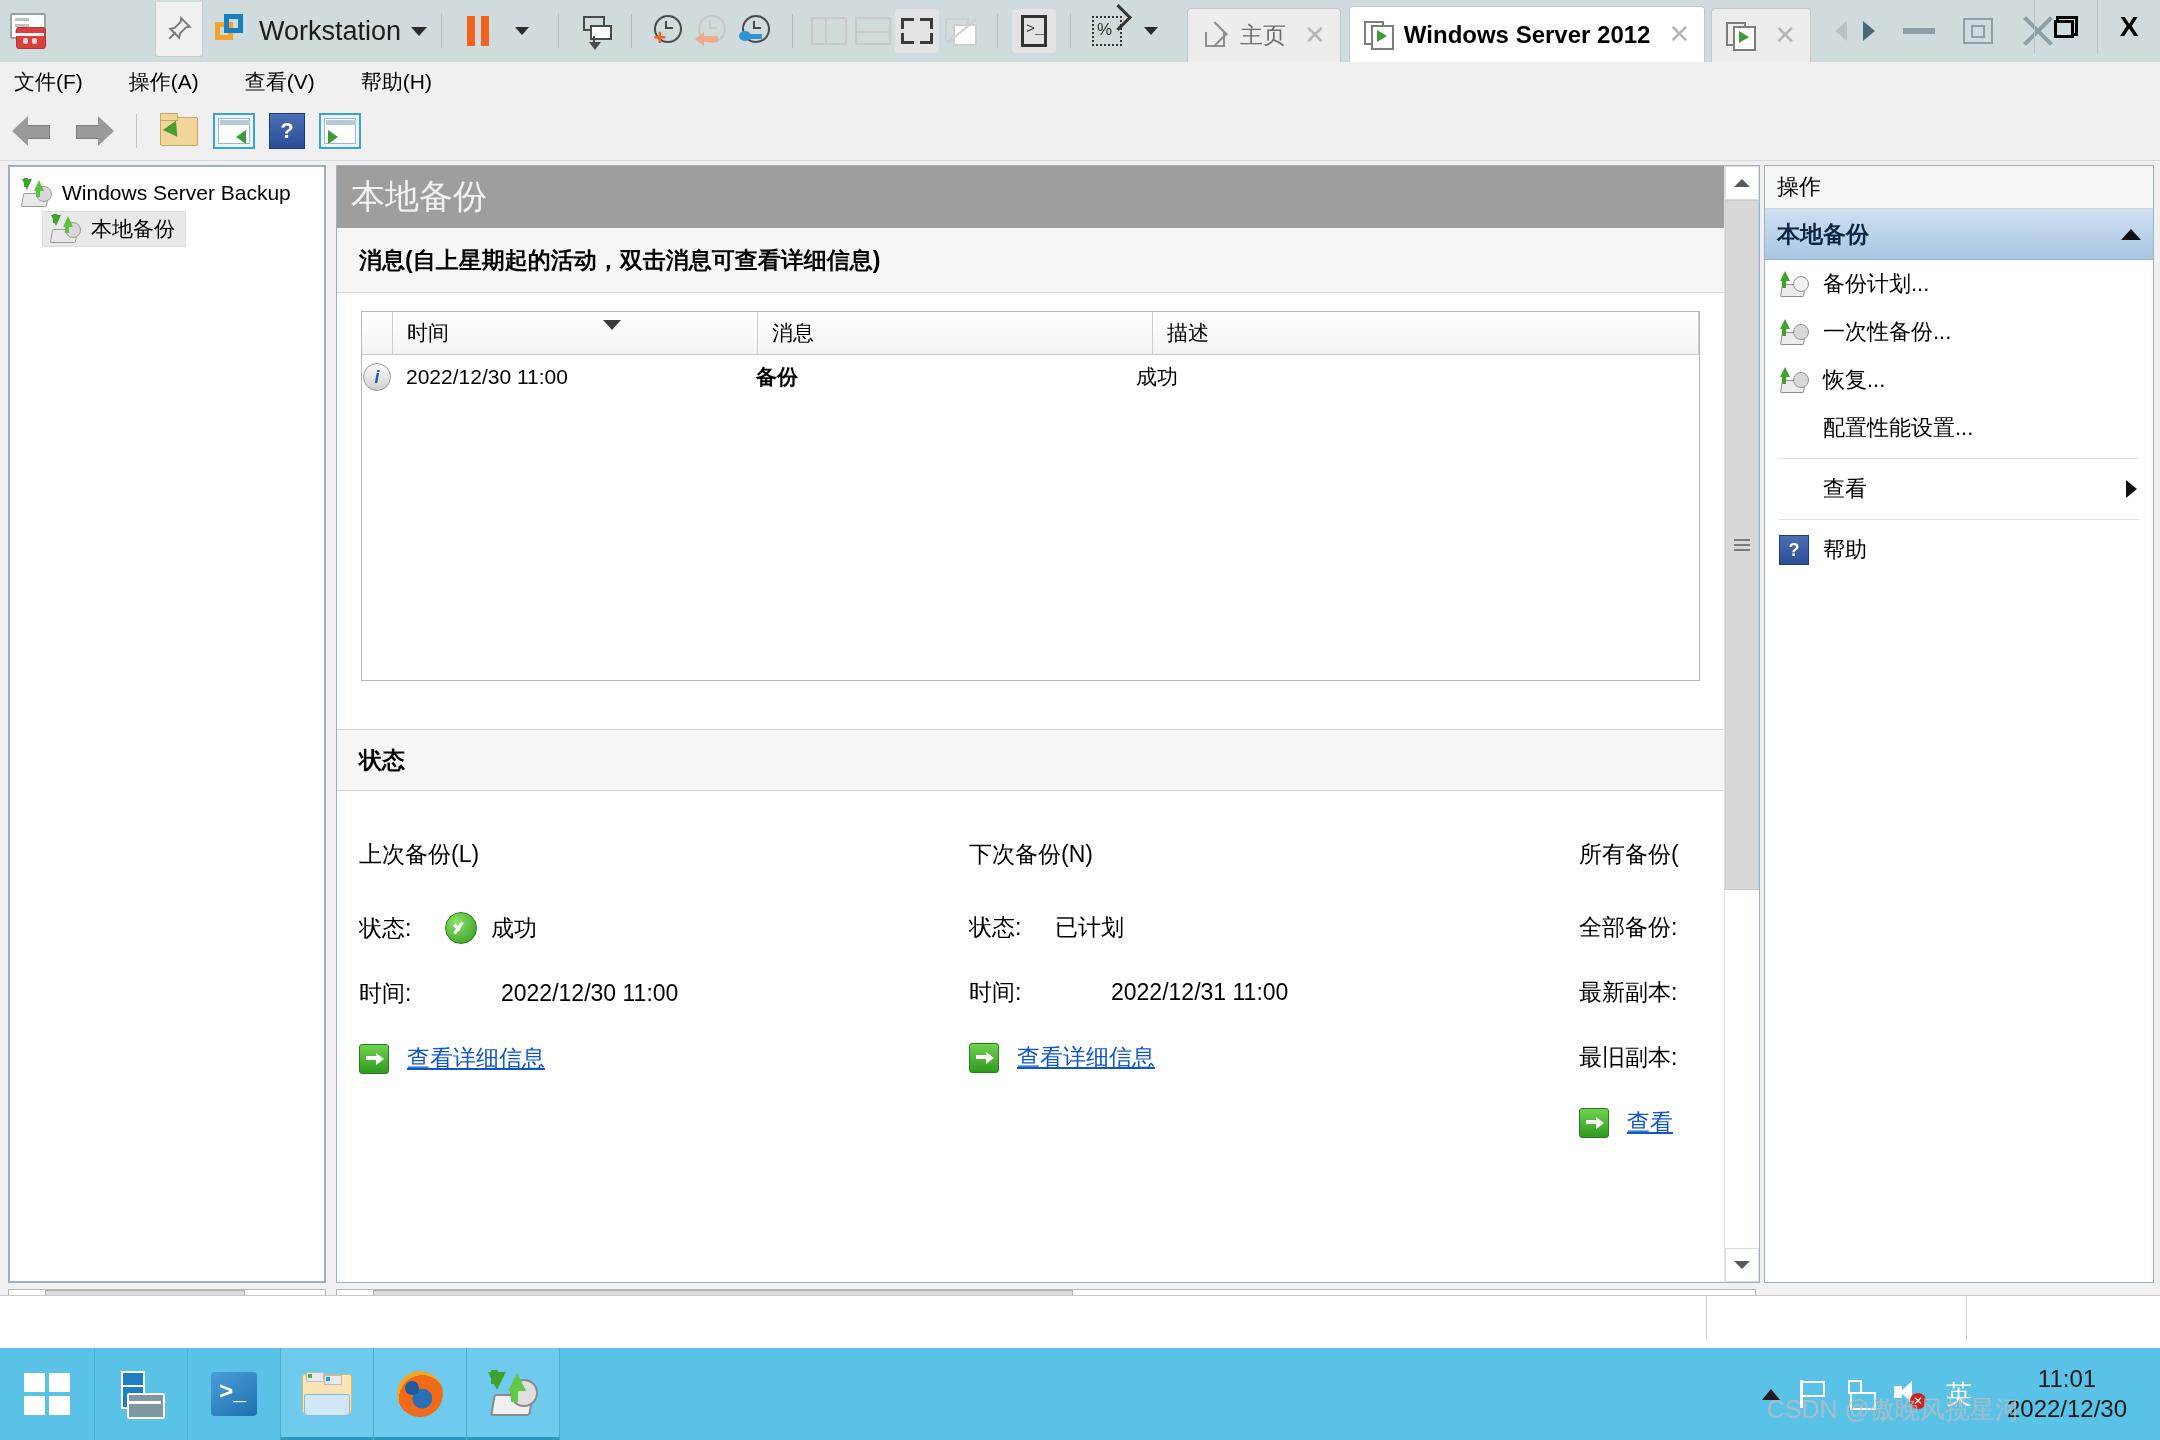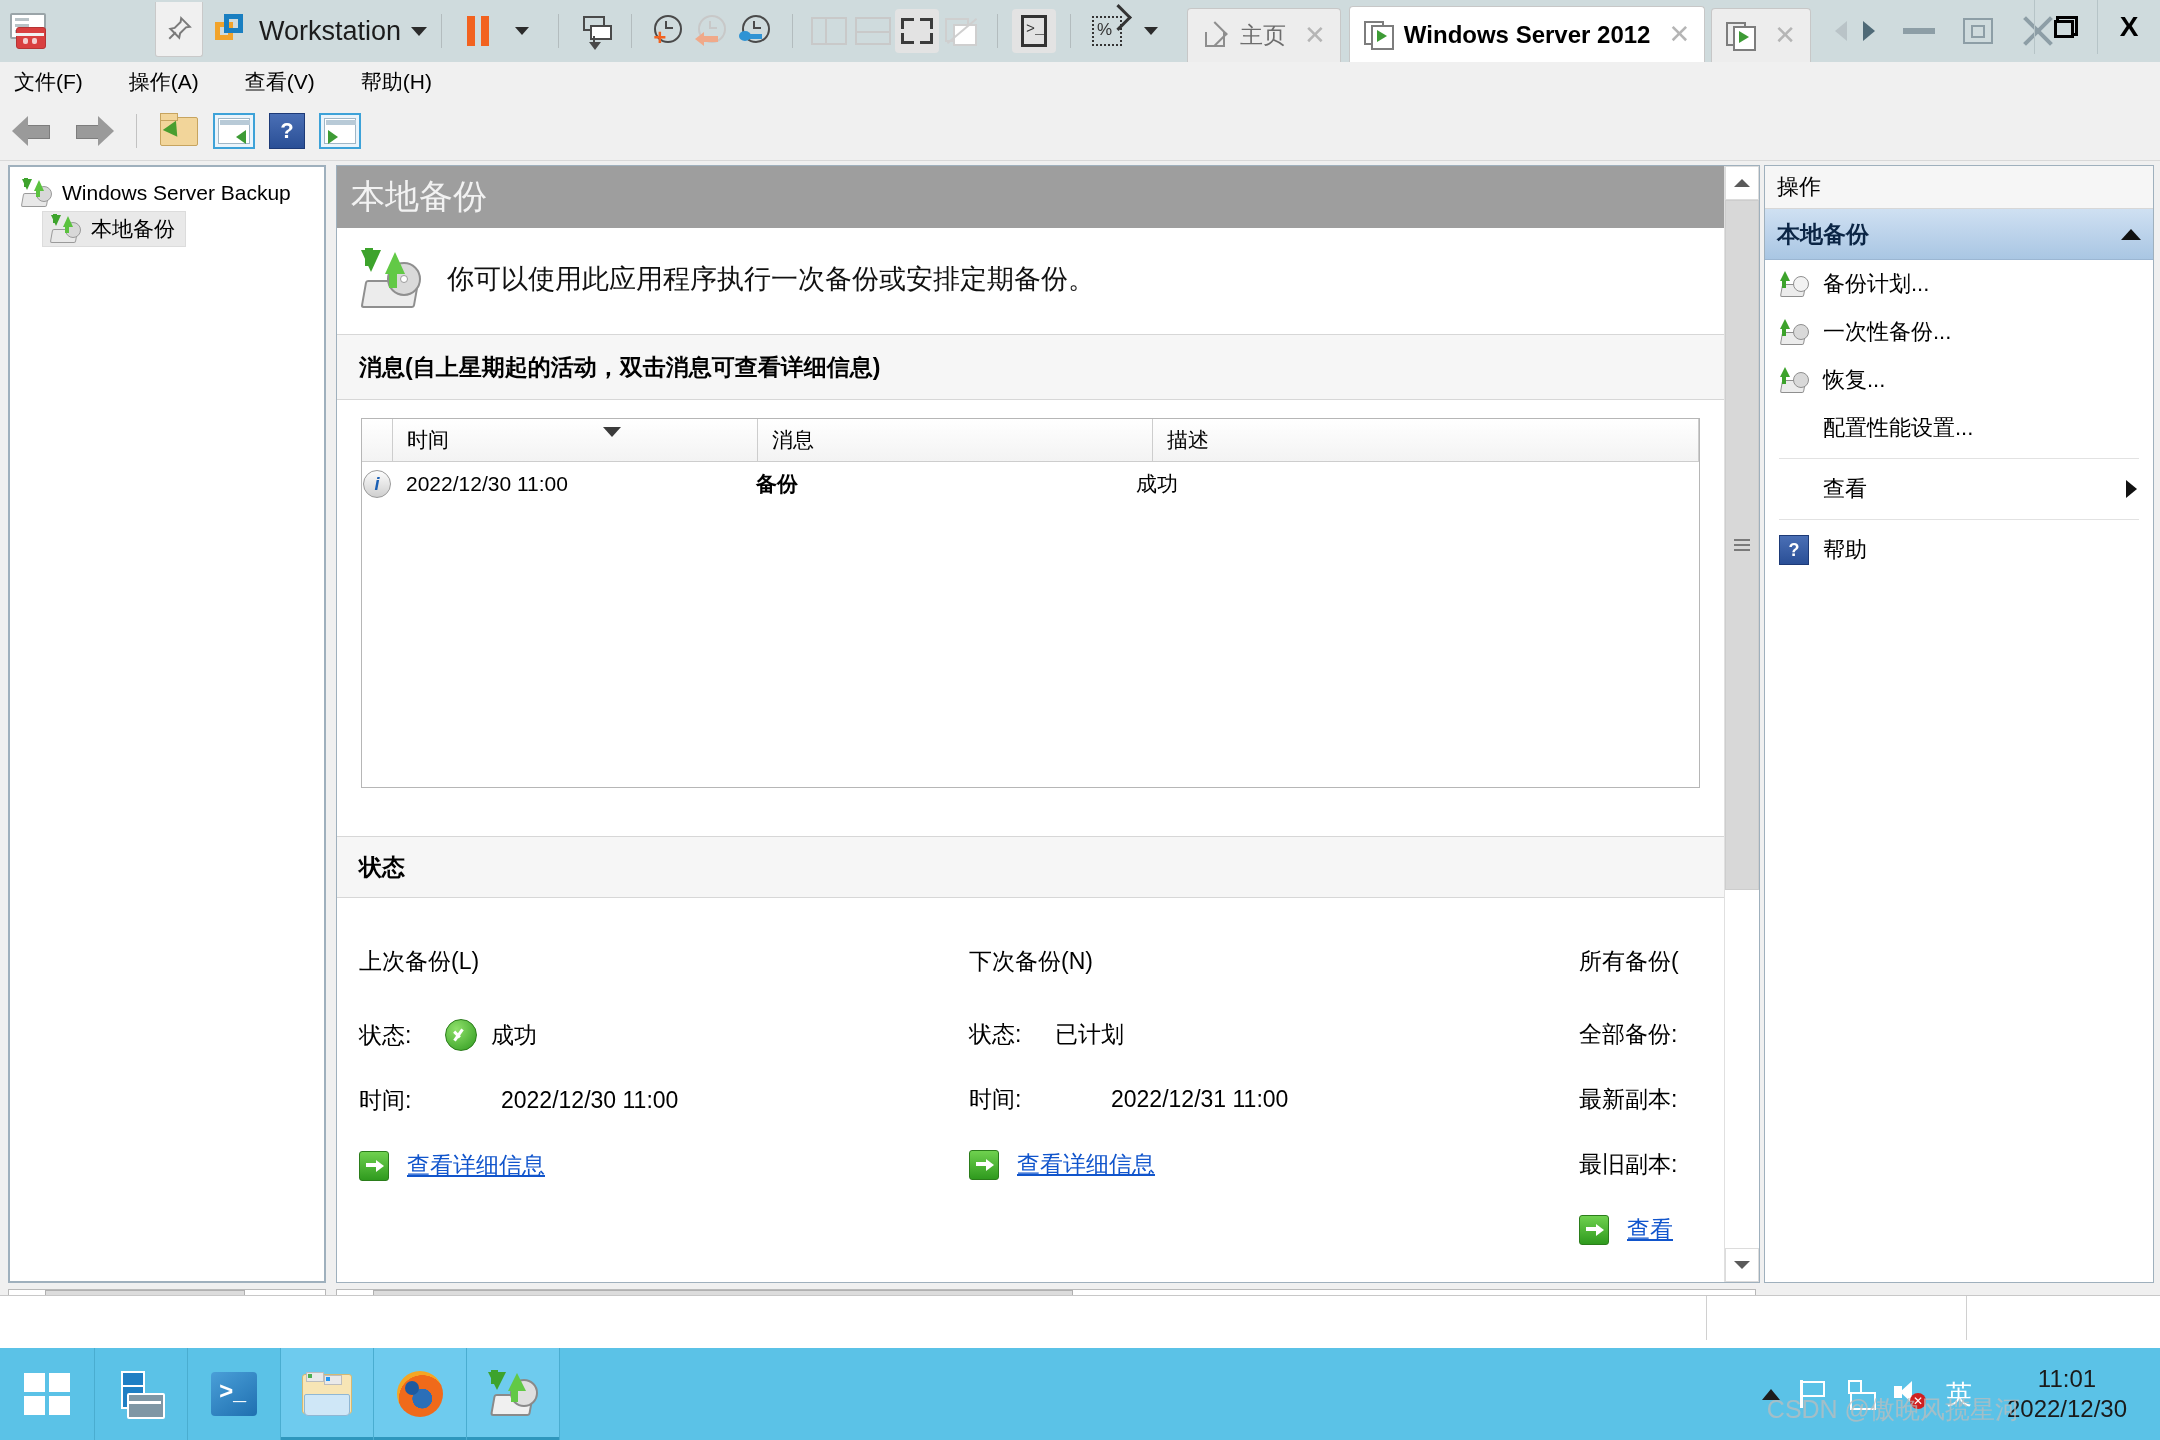--- a/index.html
+++ b/index.html
@@ -546,31 +546,20 @@
       </div>
 
       <div class="mainwrap">
         <div class="mainbox">
           <div class="maincontent">
 
             <div class="mainhdr">
               <span class="t">本地备份</span>
             </div>
 
-            <div class="introrow">
-              <span class="bigbk">
-                <i class="disk"></i>
-                  <i class="cd"></i>
-                  <i class="ad"></i>
-                  <i class="adb"></i>
-                  <i class="au"></i>
-                  <i class="aub"></i>
-              </span>
-              <span class="introtxt">你可以使用此应用程序执行一次备份或安排定期备份。</span>
-            </div>
 
             <div class="secthdr">消息(自上星期起的活动，双击消息可查看详细信息)</div>
 
             <div class="msgarea">
               <div class="lv">
                 <div class="lvhdr">
                   <div class="lvh c0"></div>
                   <div class="lvh c1">
                     <span>时间</span>
                     <span class="sortmark"></span>

